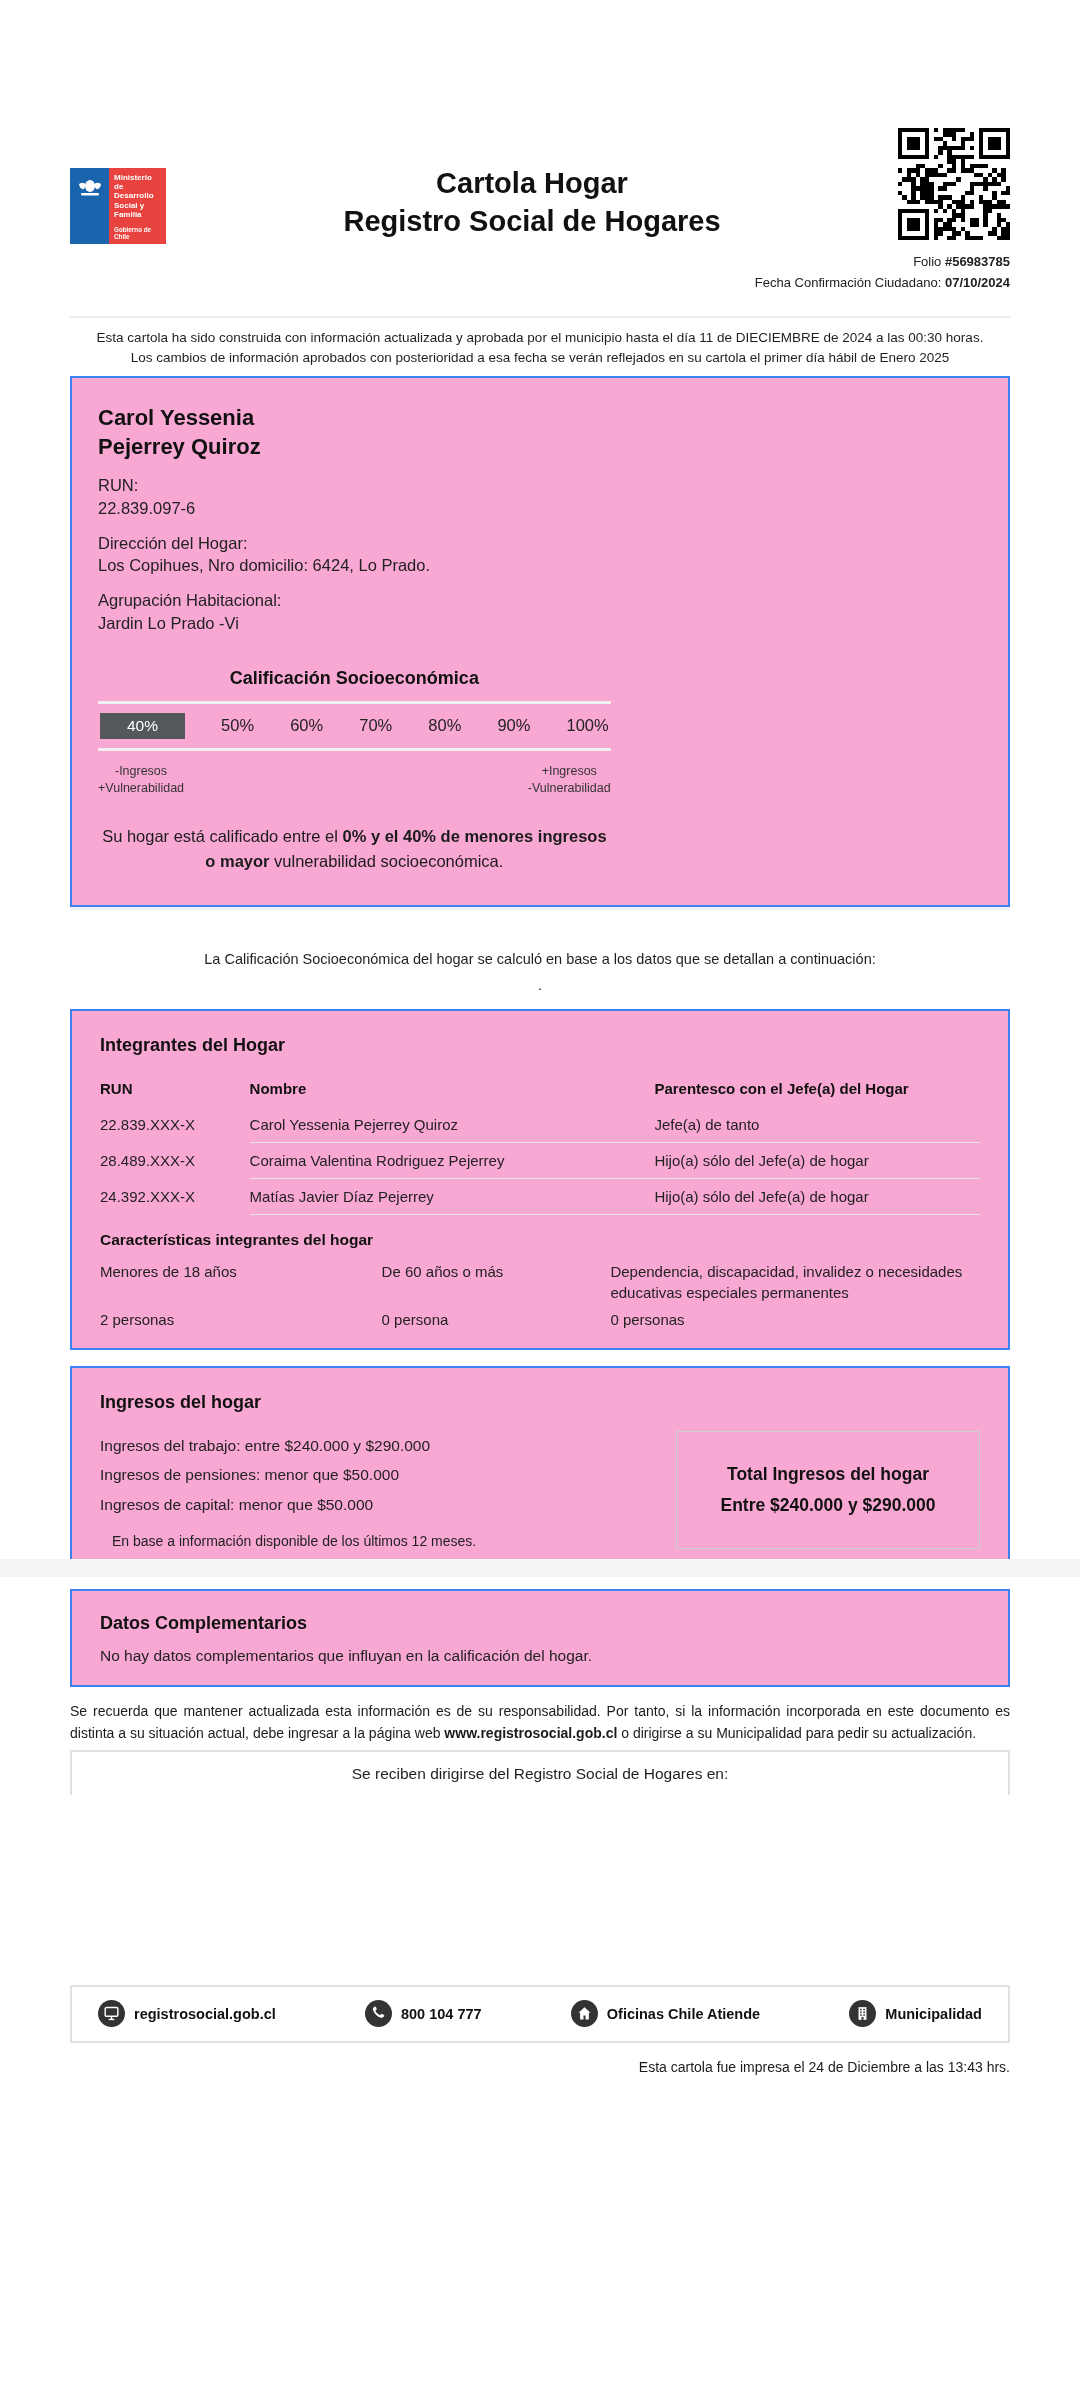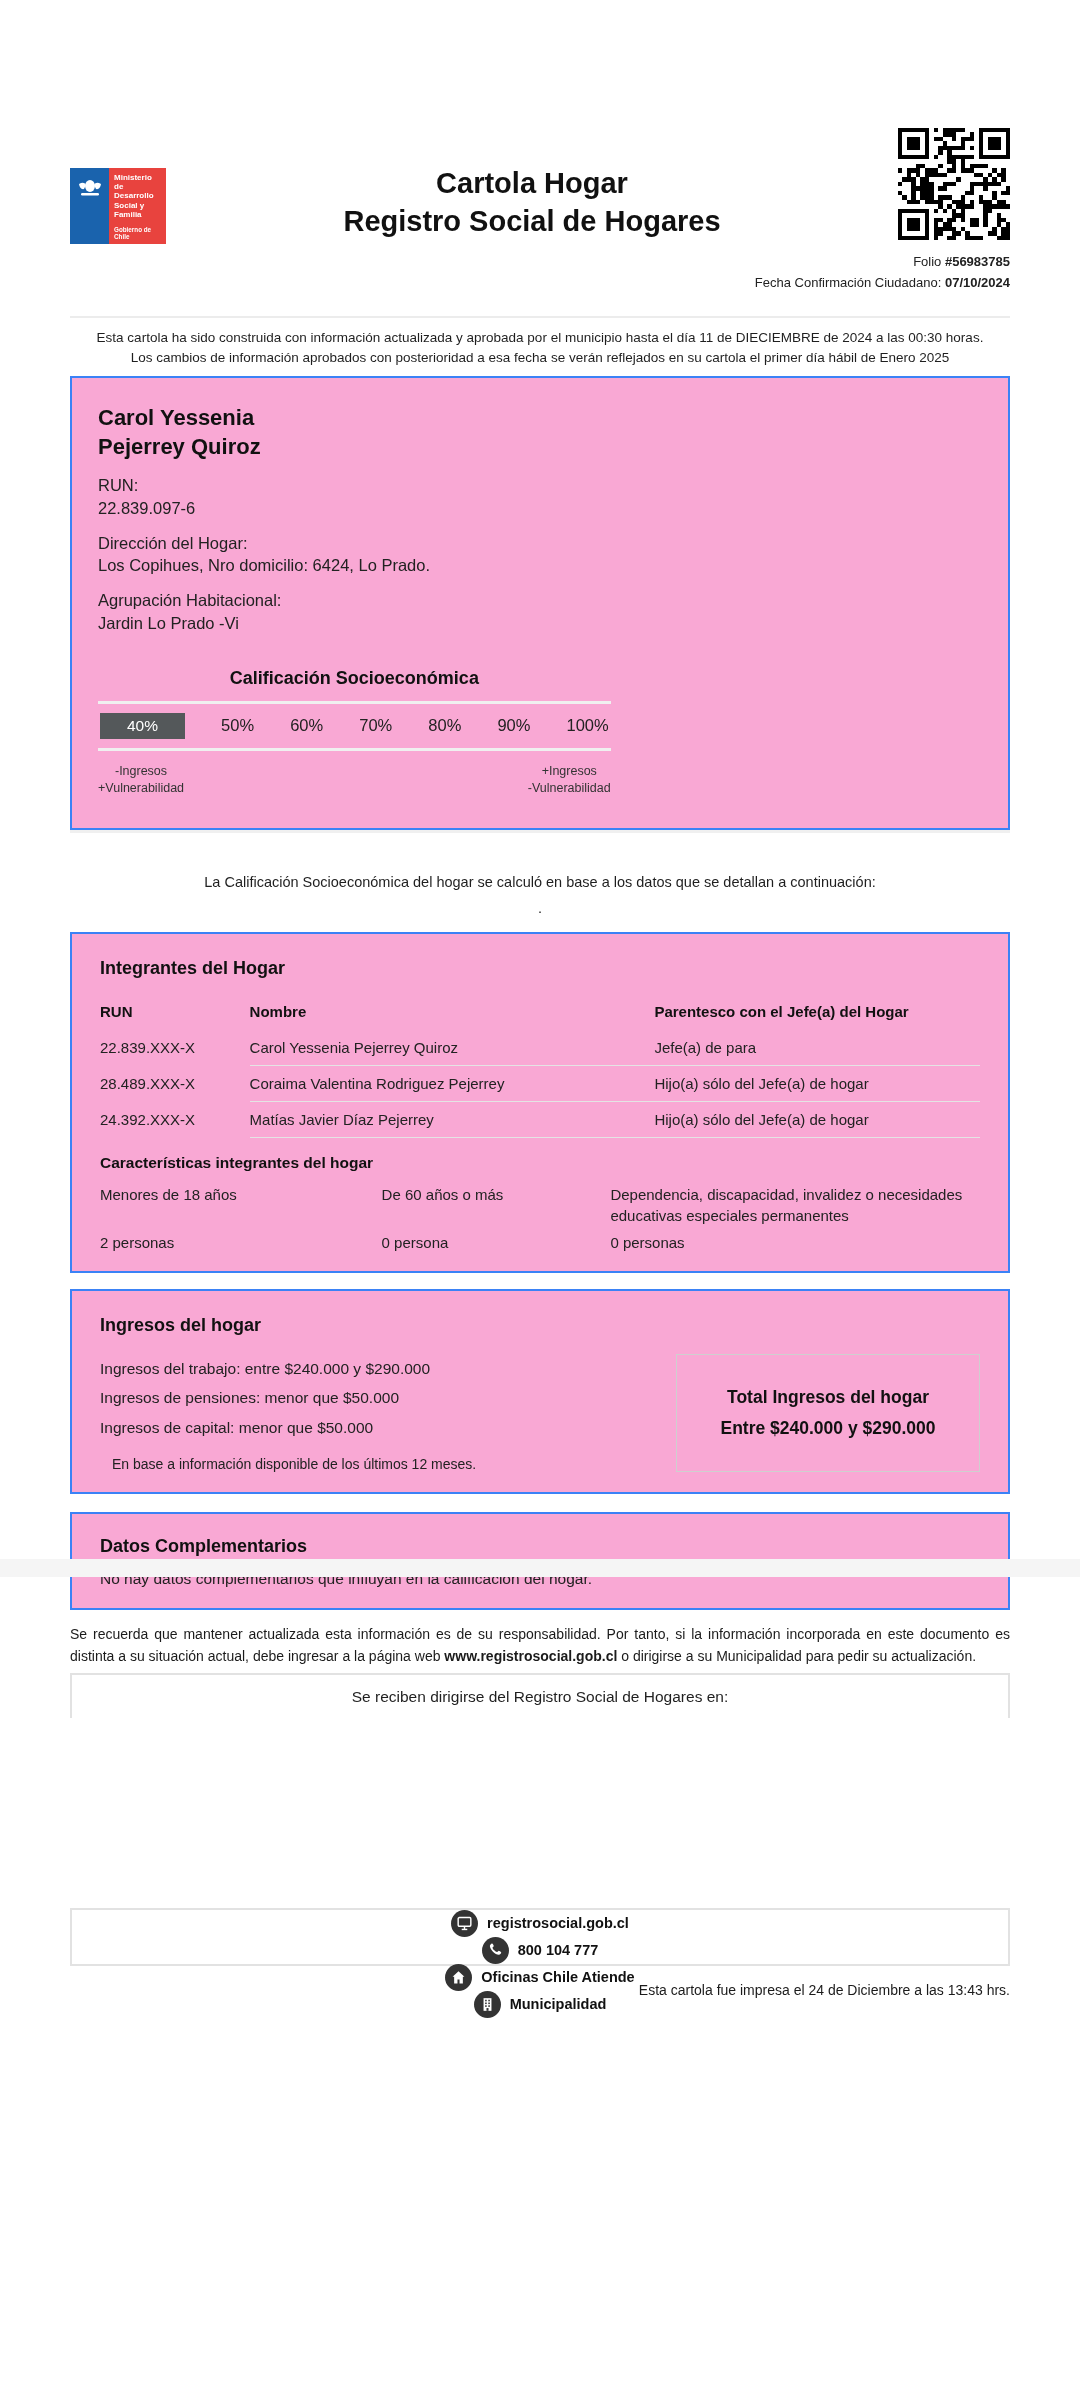--- a/index.html
+++ b/index.html
@@ -80,21 +80,21 @@
 
   .recordatorio { margin-top:14px; font-size:14px; line-height:1.55; text-align:justify; color:#1b1b1b; }
 
   .consultas-box { margin-top:5px; border:2px solid #e2e2e2; border-bottom:none; height:45px;
                    text-align:center; padding-top:13px; font-size:15.5px; color:#1f1f1f; }
 
   .page-band { position:absolute; left:0; width:1080px; height:18px; top:1559px; background:#f5f5f5; }
 
   
   .footer-box { margin-top:190px; border:2px solid #e2e2e2; height:58px; display:flex; align-items:center;
-                justify-content:space-between; padding:0 26px;flex-direction:column; }
+                justify-content:space-between; padding:0 26px; }
   .contact { display:flex; align-items:center; gap:9px; }
   .contact .circ { width:27px; height:27px; border-radius:50%; background:#333; display:flex;
                    align-items:center; justify-content:center; flex:none; }
   .contact .circ svg { width:19px; height:19px; display:block; }
   .contact .lab { font-size:14.5px; font-weight:bold; color:#111; }
   .printed-line { text-align:right; margin-top:16px; font-size:14px; color:#1b1b1b; }
 </style>
 </head>
 <body>
 
@@ -395,39 +395,42 @@
       <div class="scale-labels">
         <div class="scale-label">
           <div>-Ingresos</div>
           <div>+Vulnerabilidad</div>
         </div>
         <div class="scale-label">
           <div>+Ingresos</div>
           <div>-Vulnerabilidad</div>
         </div>
       </div>
+      <div class="calif-result">
+        <span>Su hogar está calificado entre el </span><span class="bold">0% y el 40% de menores ingresos o mayor</span><span> vulnerabilidad socioeconómica.</span>
+      </div>
     </div>
   </div>
 
   <div class="intro-line">La Calificación Socioeconómica del hogar se calculó en base a los datos que se detallan a continuación:</div>
   <div class="intro-dot">.</div>
 
   <div class="card section-card">
     <div class="section-title">Integrantes del Hogar</div>
     <table class="members">
       <tbody>
           <tr>
         <th class="col-run">RUN</th>
         <th class="col-nombre">Nombre</th>
         <th class="col-par">Parentesco con el Jefe(a) del Hogar</th>
       </tr>
       <tr>
         <td>22.839.XXX-X</td>
         <td class="u">Carol Yessenia Pejerrey Quiroz</td>
-        <td class="u">Jefe(a) de para</td>
+        <td class="u">Jefe(a) de tanto</td>
       </tr>
       <tr>
         <td>28.489.XXX-X</td>
         <td class="u">Coraima Valentina Rodriguez Pejerrey</td>
         <td class="u">Hijo(a) sólo del Jefe(a) de hogar</td>
       </tr>
       <tr>
         <td>24.392.XXX-X</td>
         <td class="u">Matías Javier Díaz Pejerrey</td>
         <td class="u">Hijo(a) sólo del Jefe(a) de hogar</td>

